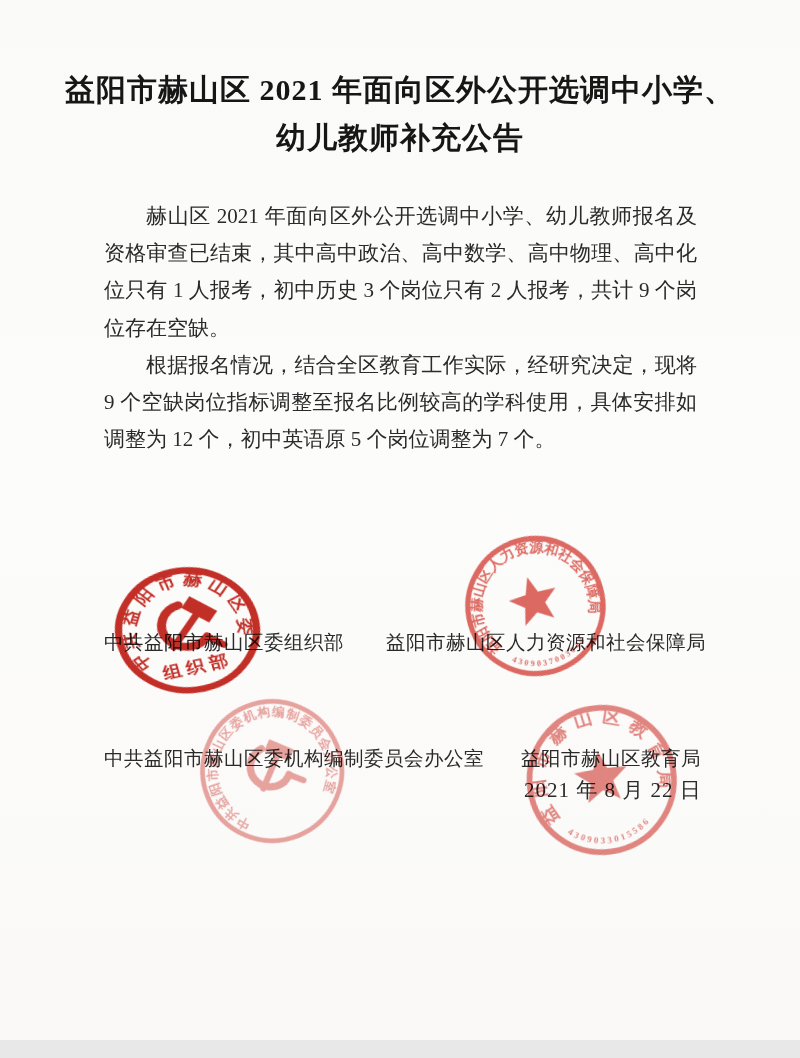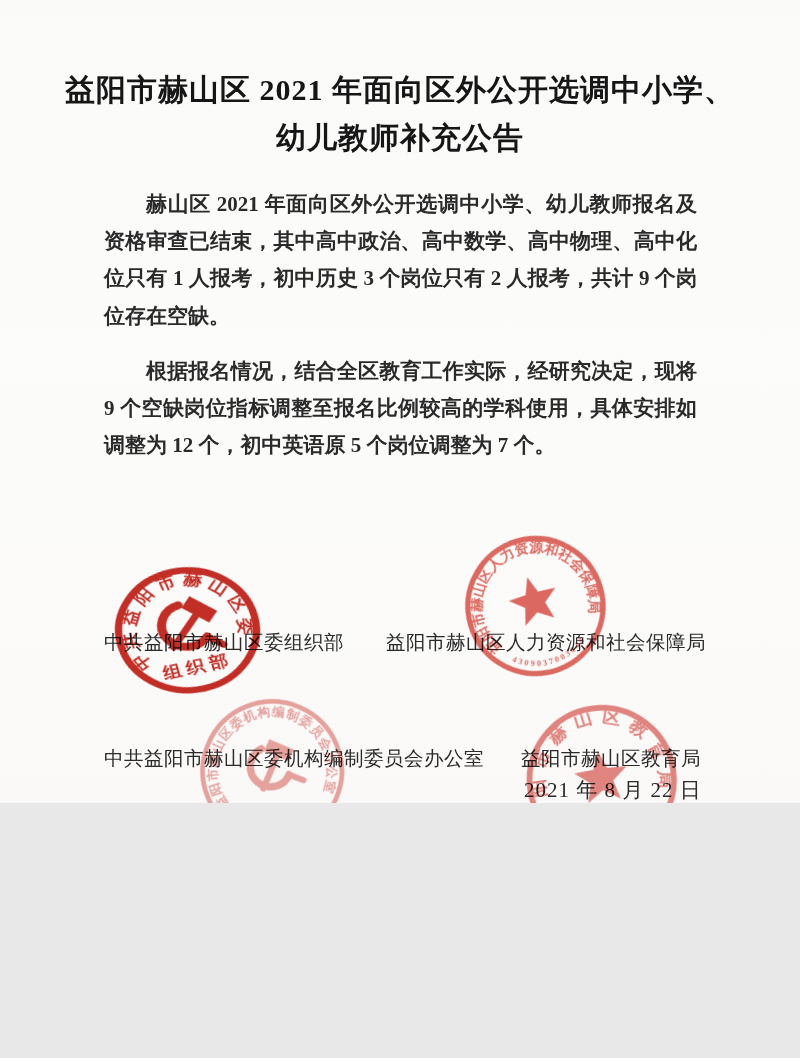--- a/index.html
+++ b/index.html
@@ -1,34 +1,34 @@
 <!DOCTYPE html>
 <html><head>
 <meta charset="utf-8">
 <style>
   html,body{margin:0;padding:0;background:#e8e8e8;}
   .page{
-    position:relative;width:800px;height:803px;overflow:hidden;
+    position:relative;width:800px;height:1040px;overflow:hidden;
     background:linear-gradient(180deg,#fafaf9 0%,#fcfcfb 45%,#faf9f8 100%);
     font-family:"Liberation Serif","DejaVu Serif",serif;color:#262626;
   }
   .title{
     position:absolute;top:66px;left:60px;width:680px;margin:0;
     text-align:center;font-size:30px;font-weight:bold;line-height:48px;
     color:#161616;letter-spacing:1px;
   }
   .title span{display:block;}
   .body-text{
-    position:absolute;top:186px;left:104px;width:593px;
-    font-size:21px;line-height:37.2px;color:#2a2a2a;font-weight:bold;
+    position:absolute;top:198px;left:104px;width:593px;
+    font-size:21px;line-height:37.2px;color:#2a2a2a;
   }
   .ln{text-align:justify;text-align-last:justify;}
   .ln.noj{text-align:left;text-align-last:left;}
   .ind{text-indent:2em;}
-  .p2{margin-top:18px;}
+  .p2{margin-top:0;}
   .sig{
     position:absolute;font-size:19.5px;color:#2a2a2a;white-space:nowrap;
     letter-spacing:0.5px;
   }
   .sig.date{font-size:21px;letter-spacing:1px;}
   .seal{position:absolute;mix-blend-mode:multiply;filter:blur(0.5px);}
   .seal svg{overflow:visible;}
   .seal text{font-family:"Liberation Serif","DejaVu Serif",serif;font-weight:bold;}
   .seal-1{left:106px;top:548px;transform:scale(1,0.87) rotate(-14deg);opacity:0.95;}
   .seal-2{left:461px;top:531px;transform:rotate(-16deg);opacity:0.82;}

